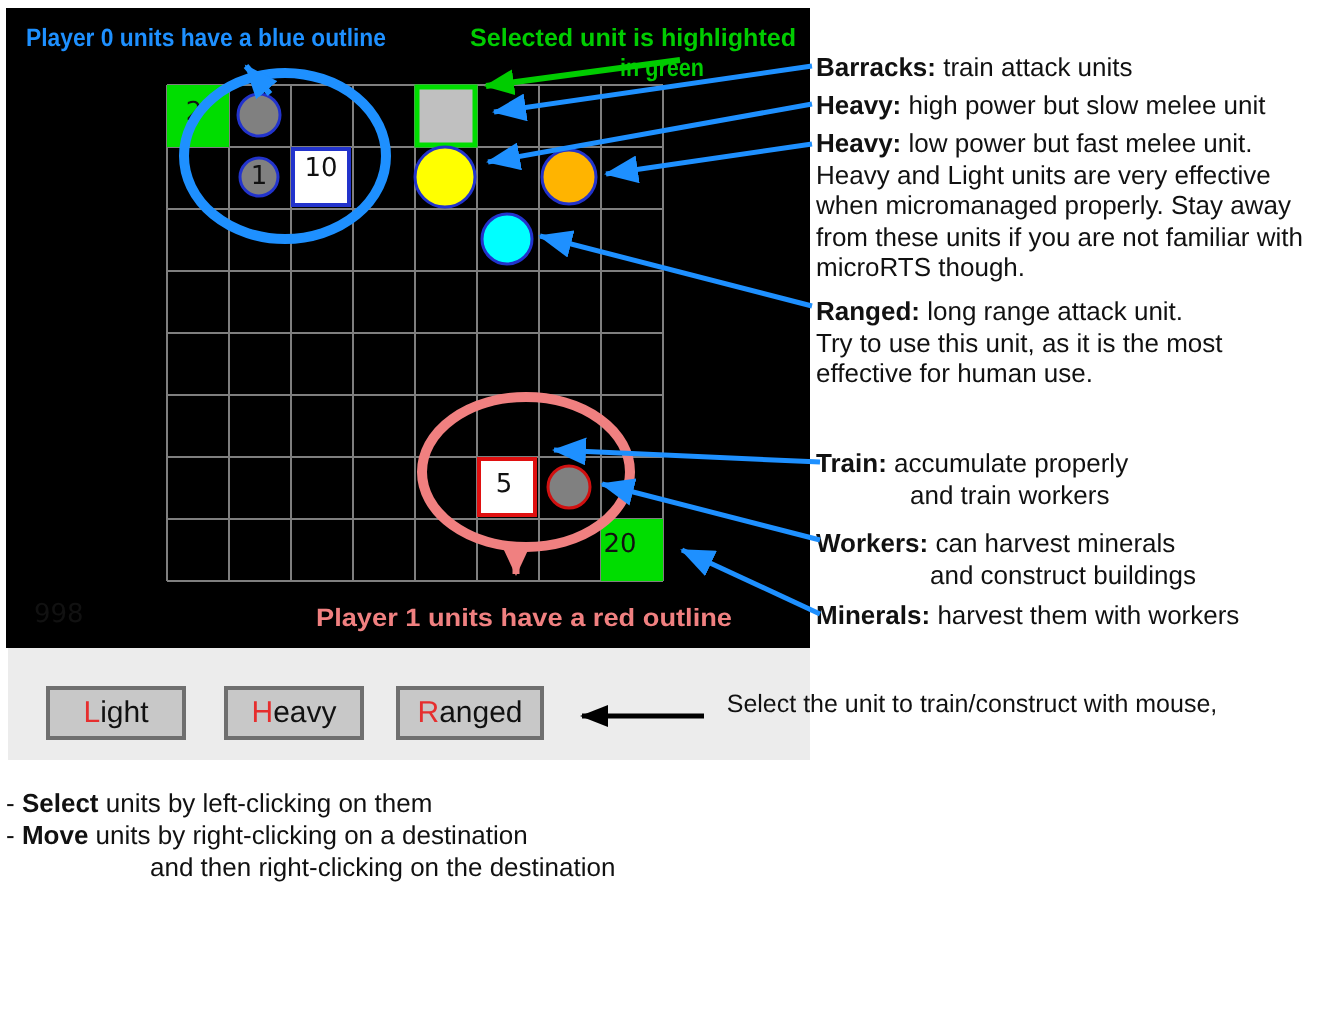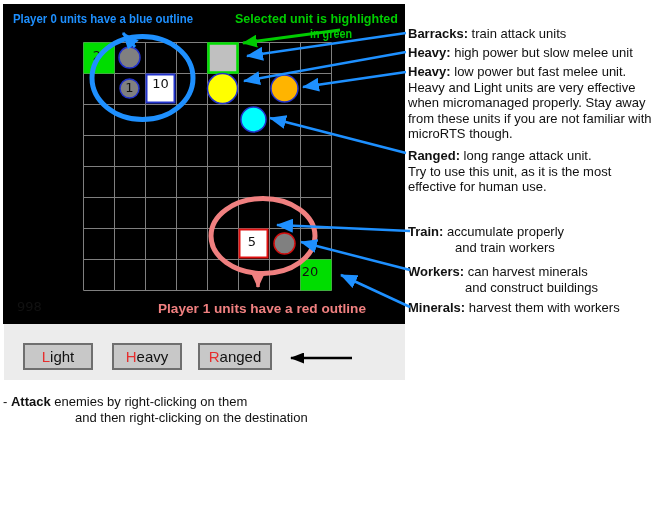--- a/index.html
+++ b/index.html
@@ -42,20 +42,21 @@
   </button>
   <button class="tbtn" style="left:112px;width:70px;">
     <span class="hk">H</span>
       <span>eavy</span>
   </button>
   <button class="tbtn" style="left:198px;width:74px;">
     <span class="hk">R</span>
       <span>anged</span>
   </button>
   <div id="toolbar-note">
+    <div>Select the unit to train/construct with mouse,</div>
   </div>
 
   <div class="ann" style="top:26px">
     <b>Barracks:</b><span> train attack units</span>
   </div>
   <div class="ann" style="top:45px">
     <b>Heavy:</b><span> high power but slow melee unit</span>
   </div>
   <div class="ann" style="top:64px">
     <b>Heavy:</b><span> low power but fast melee unit.</span>
@@ -75,21 +76,22 @@
   </div>
   <div class="ann" style="top:264px">
     <b>Workers:</b><span> can harvest minerals</span>
     <span class="cl ind2">and construct buildings</span>
   </div>
   <div class="ann" style="top:300px">
     <b>Minerals:</b><span> harvest them with workers</span>
   </div>
 
   <div id="instructions">
-    <div class="iline"><span>- </span><b>Attack</b><span> enemies by right-clicking on them</span></div>
+    <div class="iline"><span>- </span><b>Select</b><span> units by left-clicking on them</span></div>
+    <div class="iline"><span>- </span><b>Move</b><span> units by right-clicking on a destination</span></div>
     <div class="iline cont">and then right-clicking on the destination</div>
   </div>
 
   <svg id="overlay" width="661" height="512" viewBox="0 0 661 512">
     <defs>
       <marker id="mb" markerWidth="18" markerHeight="14" refX="16" refY="7" orient="auto" markerUnits="userSpaceOnUse">
           <path d="M0,0 L17,7 L0,14 z" fill="#1E90FF"></path>
         </marker>
       <marker id="mg" markerWidth="16" markerHeight="13" refX="14" refY="6.5" orient="auto" markerUnits="userSpaceOnUse">
           <path d="M0,0 L15,6.5 L0,13 z" fill="#00CC00"></path>

